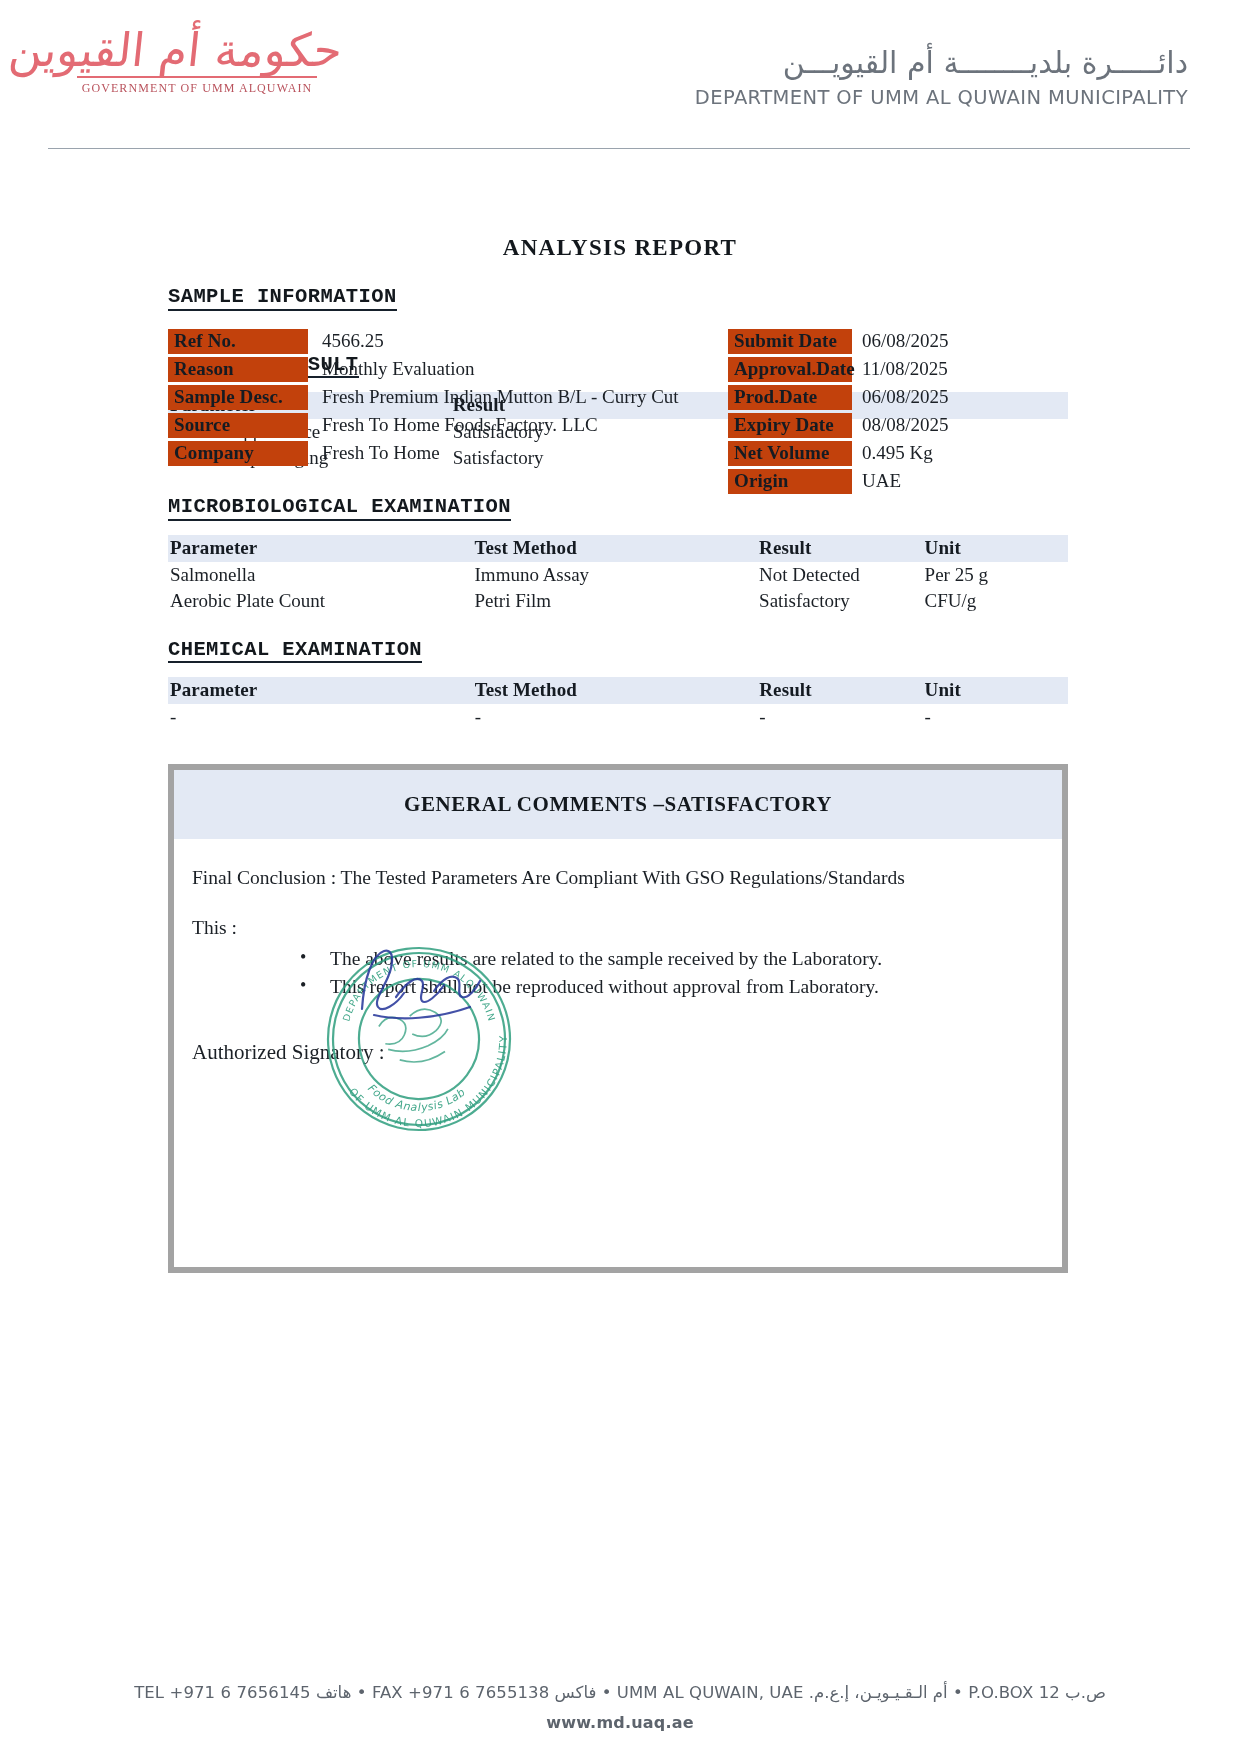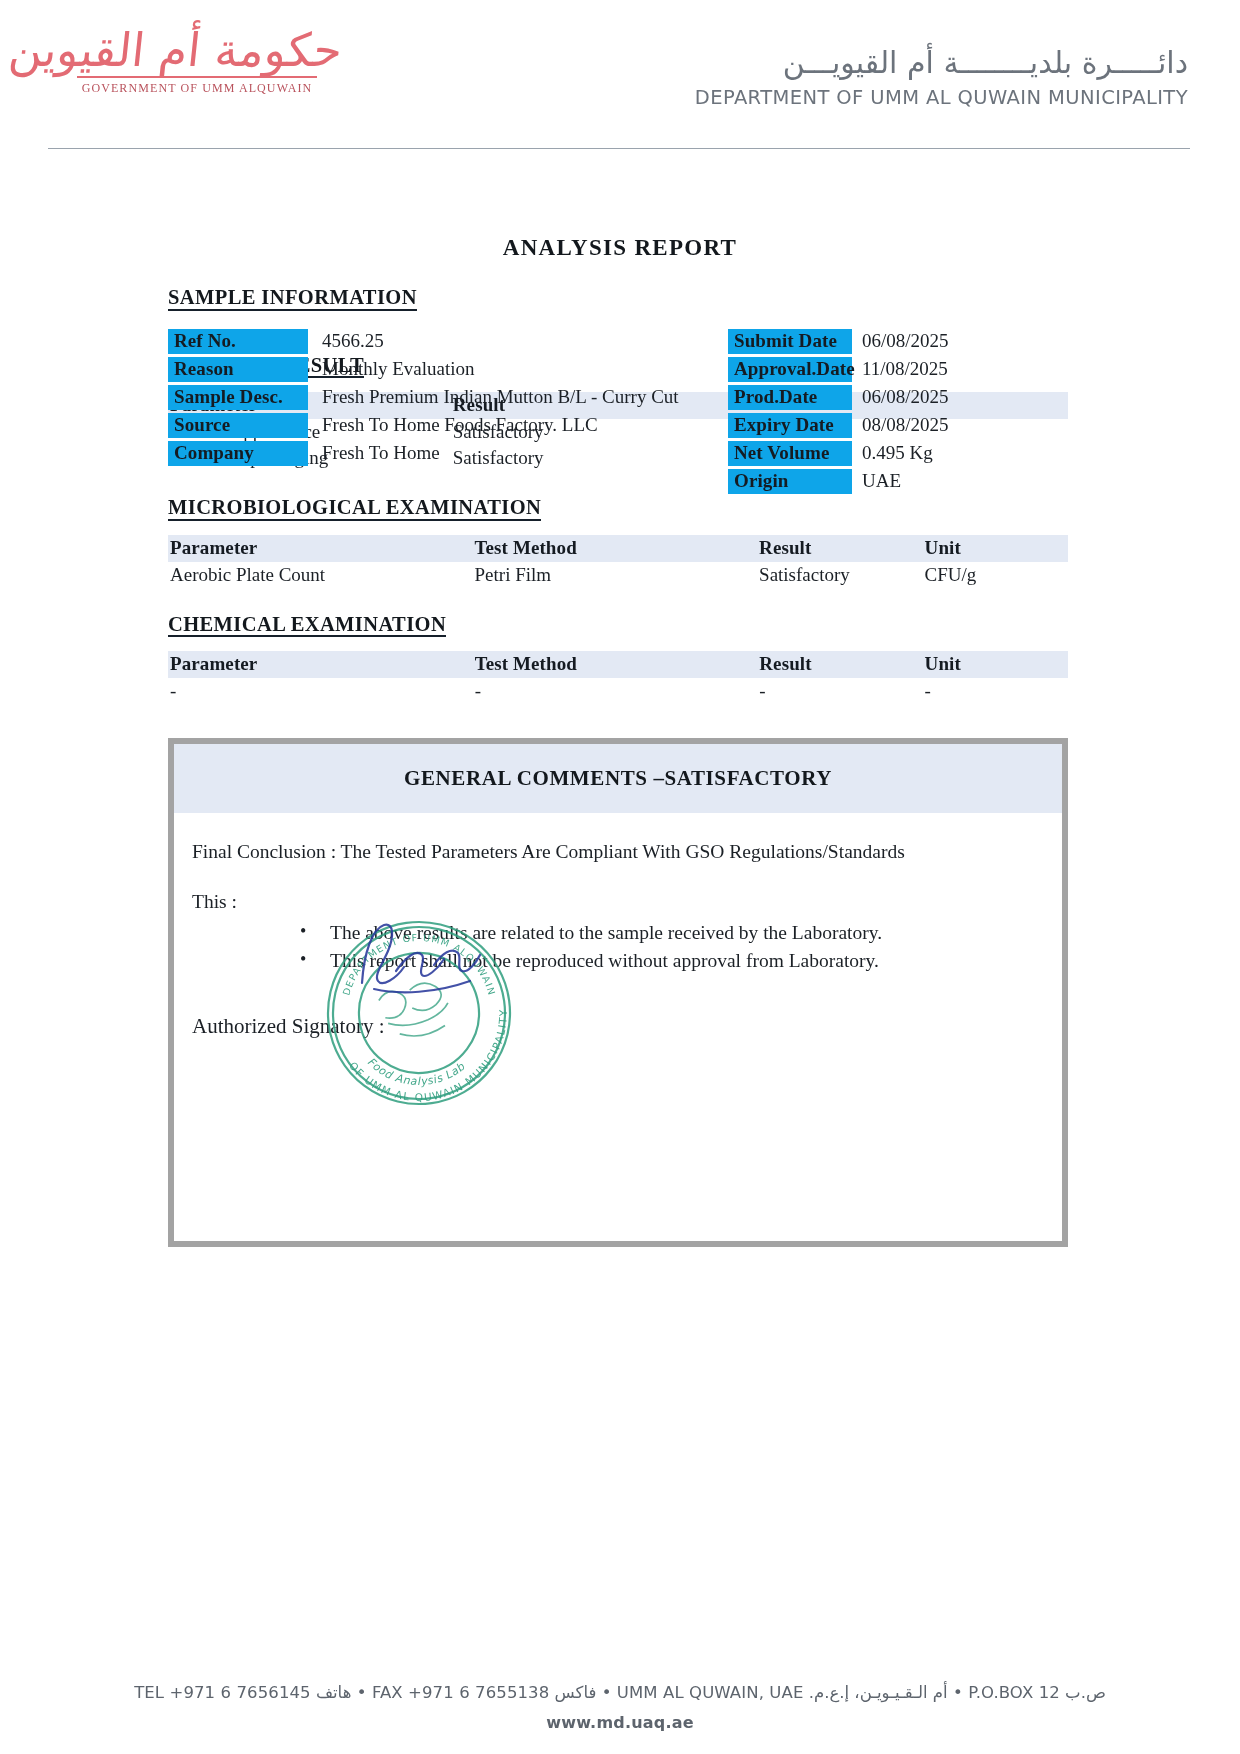--- a/index.html
+++ b/index.html
@@ -104,41 +104,42 @@
   .section-head {
     margin-left: 168px;
     margin-top: 26px;
     font-size: 20.5px;
     font-weight: bold;
     letter-spacing: 0.4px;
     display: inline-block;
     border-bottom: 2.2px solid #16202b;
     padding-bottom: 1px;
     color: #13181d;
+    font-family: Liberation Mono, monospace;
   }
   .section-head-wrap { line-height: 1; }
 
   
   .sample-info {
     position: relative;
     margin: 18px 0 0 168px;
     width: 920px;
   }
   .si-row {
     position: relative;
     height: 28px;
     display: flex;
     align-items: baseline;
   }
   .si-label {
     width: 140px;
     flex: none;
     font-size: 19px;
     font-weight: bold;
-    background: #0ea5e9;
+    background: #c2410c;
     color: #151b22;
     letter-spacing: 0.1px;
     padding: 1px 2px 2px 6px;
     box-sizing: border-box;
   }
   .si-value {
     font-size: 19px;
     color: #1b2026;
     padding-left: 14px;
     white-space: nowrap;
@@ -382,20 +383,26 @@
   <table class="res-table">
     <thead>
       <tr>
         <th class="c-param">Parameter</th>
         <th class="c-method">Test Method</th>
         <th class="c-result">Result</th>
         <th class="c-unit">Unit</th>
       </tr>
     </thead>
     <tbody>
+      <tr>
+        <td>Salmonella</td>
+        <td>Immuno Assay</td>
+        <td>Not Detected</td>
+        <td>Per 25 g</td>
+      </tr>
       <tr>
         <td>Aerobic Plate Count</td>
         <td>Petri Film</td>
         <td>Satisfactory</td>
         <td>CFU/g</td>
       </tr>
     </tbody>
   </table>
 
   <div class="section-head-wrap">

